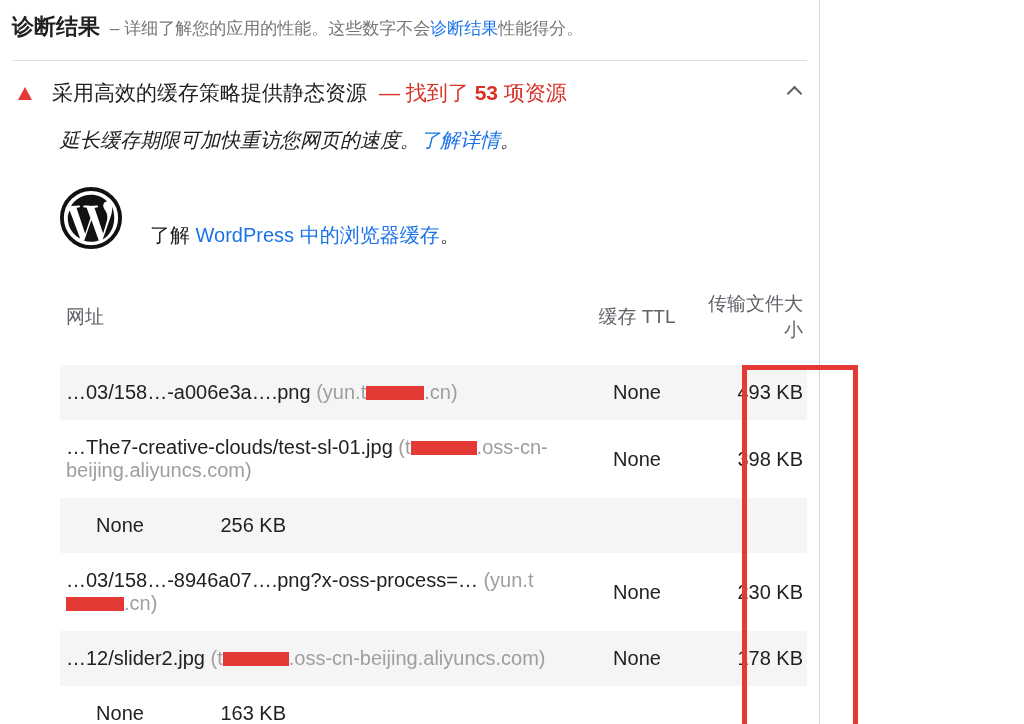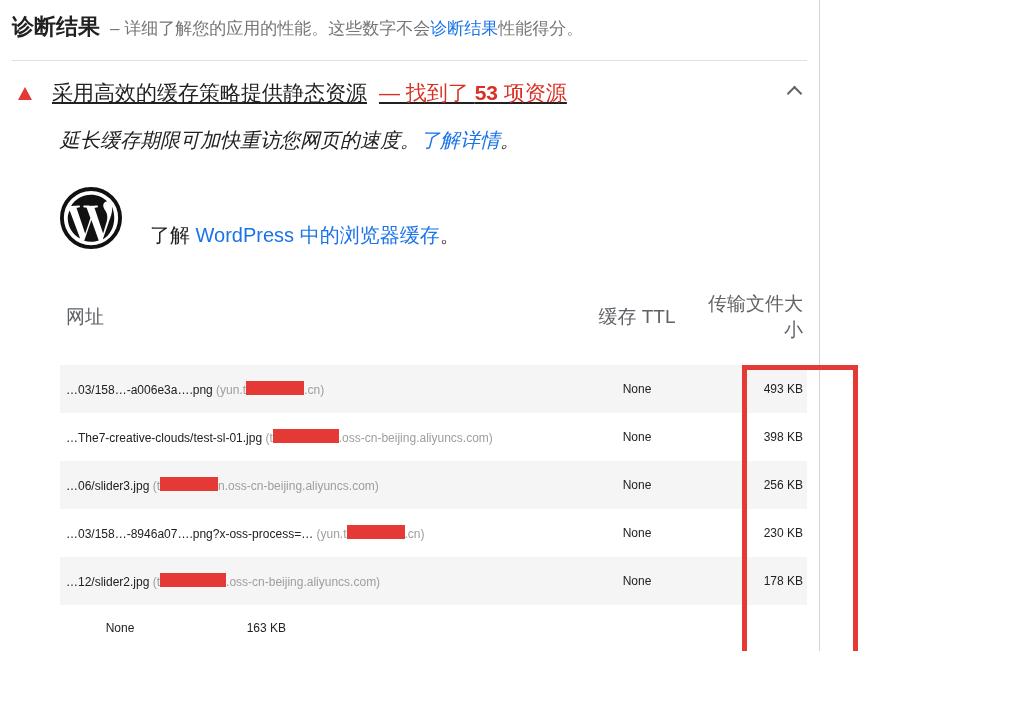--- a/index.html
+++ b/index.html
@@ -33,21 +33,20 @@
     color: #757575;
   }
   .link {
     color: #1a73e8;
     cursor: pointer;
   }
   .audit-header {
     display: flex;
     align-items: center;
     padding: 18px 0 6px 0;
-    text-decoration: underline;
   }
   .tri {
     width: 0;
     height: 0;
     border-left: 7px solid transparent;
     border-right: 7px solid transparent;
     border-bottom: 13px solid #e53935;
     margin-right: 20px;
     margin-left: 6px;
     flex: 0 0 auto;
@@ -116,21 +115,21 @@
   }
   .col-url  { flex: 1 1 auto; padding-left: 6px; }
   .col-ttl  { flex: 0 0 120px; text-align: center; }
   .col-size { flex: 0 0 110px; text-align: right; padding-right: 4px; }
   .thead {
     font-size: 19px;
     color: #5f6368;
     padding: 6px 0 22px 0;
   }
   .trow {
-    font-size: 12px;
+    font-size: 20px;
     padding: 16px 0;
     color: #212121;
   }
   .trow.alt { background: #f5f5f5; }
   .url-main { color: #212121; }
   .url-paren { color: #9e9e9e; }
   .redact {
     display: inline-block;
     background: #e53935;
     height: 14px;
@@ -194,21 +193,20 @@
               <div class="col-url"><span class="url-main">…03/158…-a006e3a….png  </span><span class="url-paren">(yun.t</span><span class="redact" style="width: 58px;"></span><span class="url-paren">.cn)</span></div>
               <div class="col-ttl">None</div>
               <div class="col-size">493 KB</div>
             </div>
             <div class="trow">
               <div class="col-url"><span class="url-main">…The7-creative-clouds/test-sl-01.jpg  </span><span class="url-paren">(t</span><span class="redact" style="width: 66px;"></span><span class="url-paren">.oss-cn-beijing.aliyuncs.com)</span></div>
               <div class="col-ttl">None</div>
               <div class="col-size">398 KB</div>
             </div>
             <div class="trow alt">
-              <div class="col-url"><span class="url-main">…06/slider3.jpg  </span><span class="url-paren">(t</span><span class="redact" style="width: 58px;"></span><span class="url-paren">n.oss-cn-beijing.aliyuncs.com)</span></div>
               <div class="col-ttl">None</div>
               <div class="col-size">256 KB</div>
             </div>
             <div class="trow">
               <div class="col-url"><span class="url-main">…03/158…-8946a07….png?x-oss-process=…  </span><span class="url-paren">(yun.t</span><span class="redact" style="width: 58px;"></span><span class="url-paren">.cn)</span></div>
               <div class="col-ttl">None</div>
               <div class="col-size">230 KB</div>
             </div>
             <div class="trow alt">
               <div class="col-url"><span class="url-main">…12/slider2.jpg  </span><span class="url-paren">(t</span><span class="redact" style="width: 66px;"></span><span class="url-paren">.oss-cn-beijing.aliyuncs.com)</span></div>

